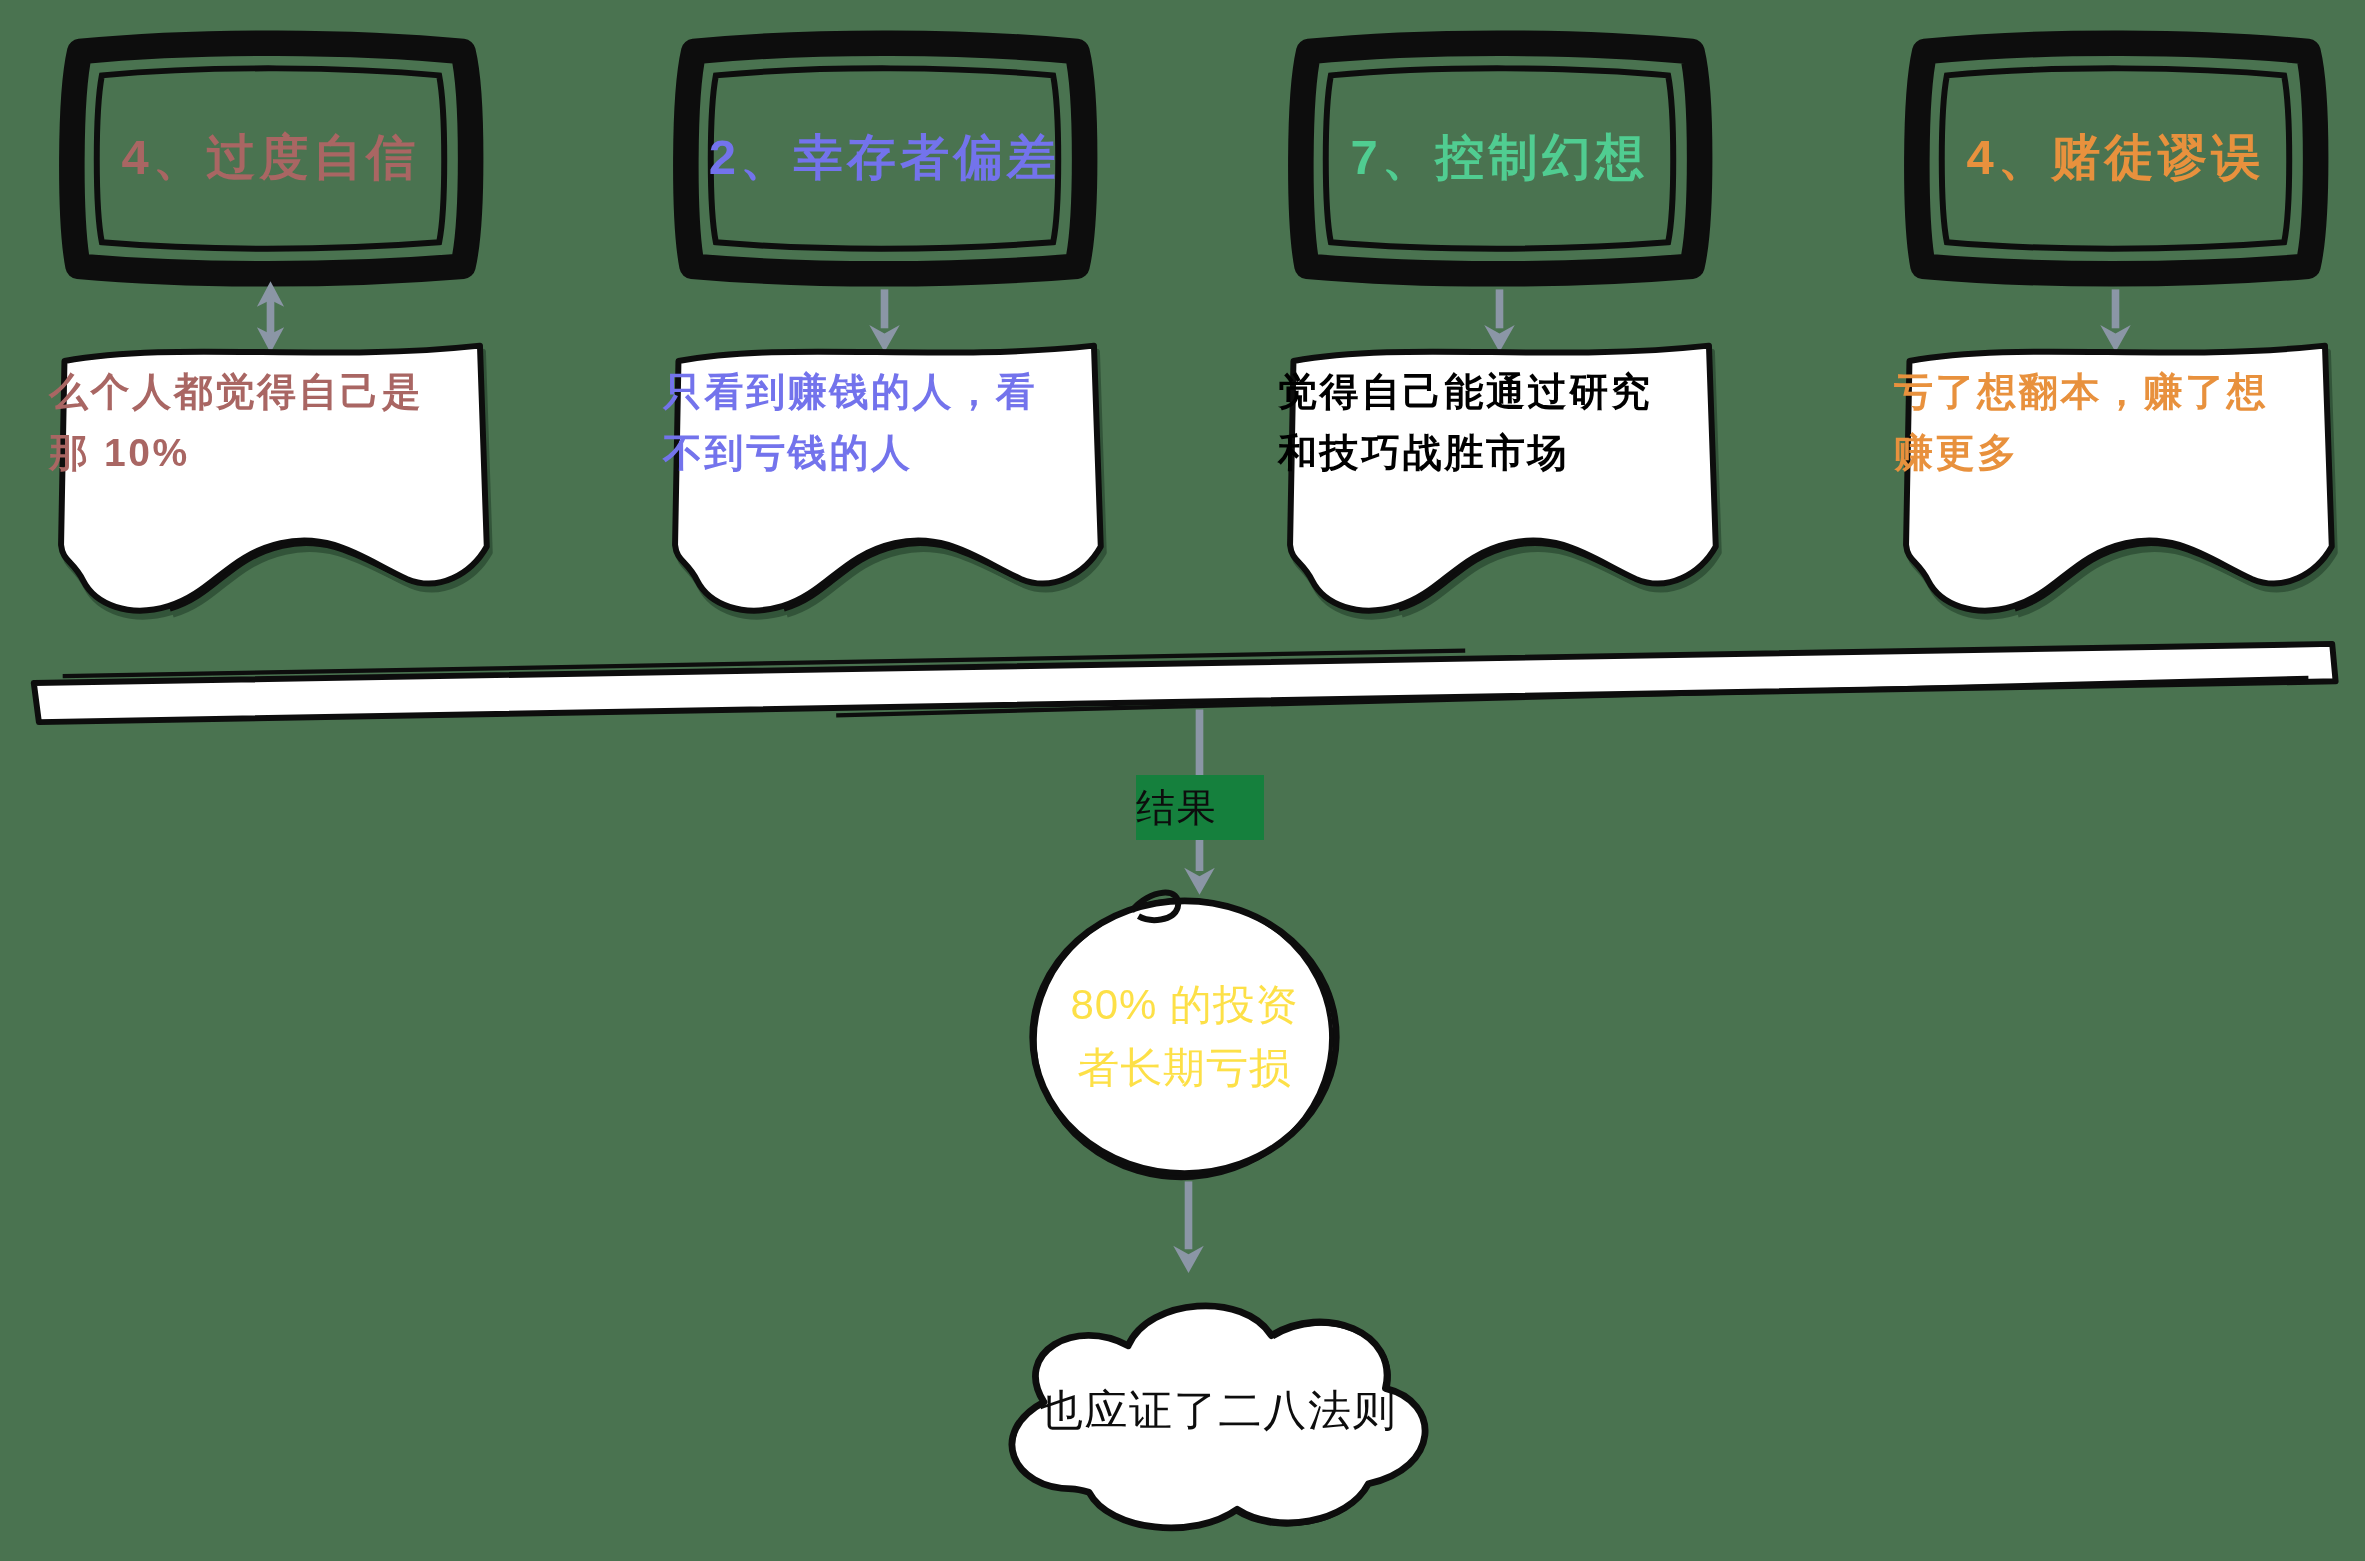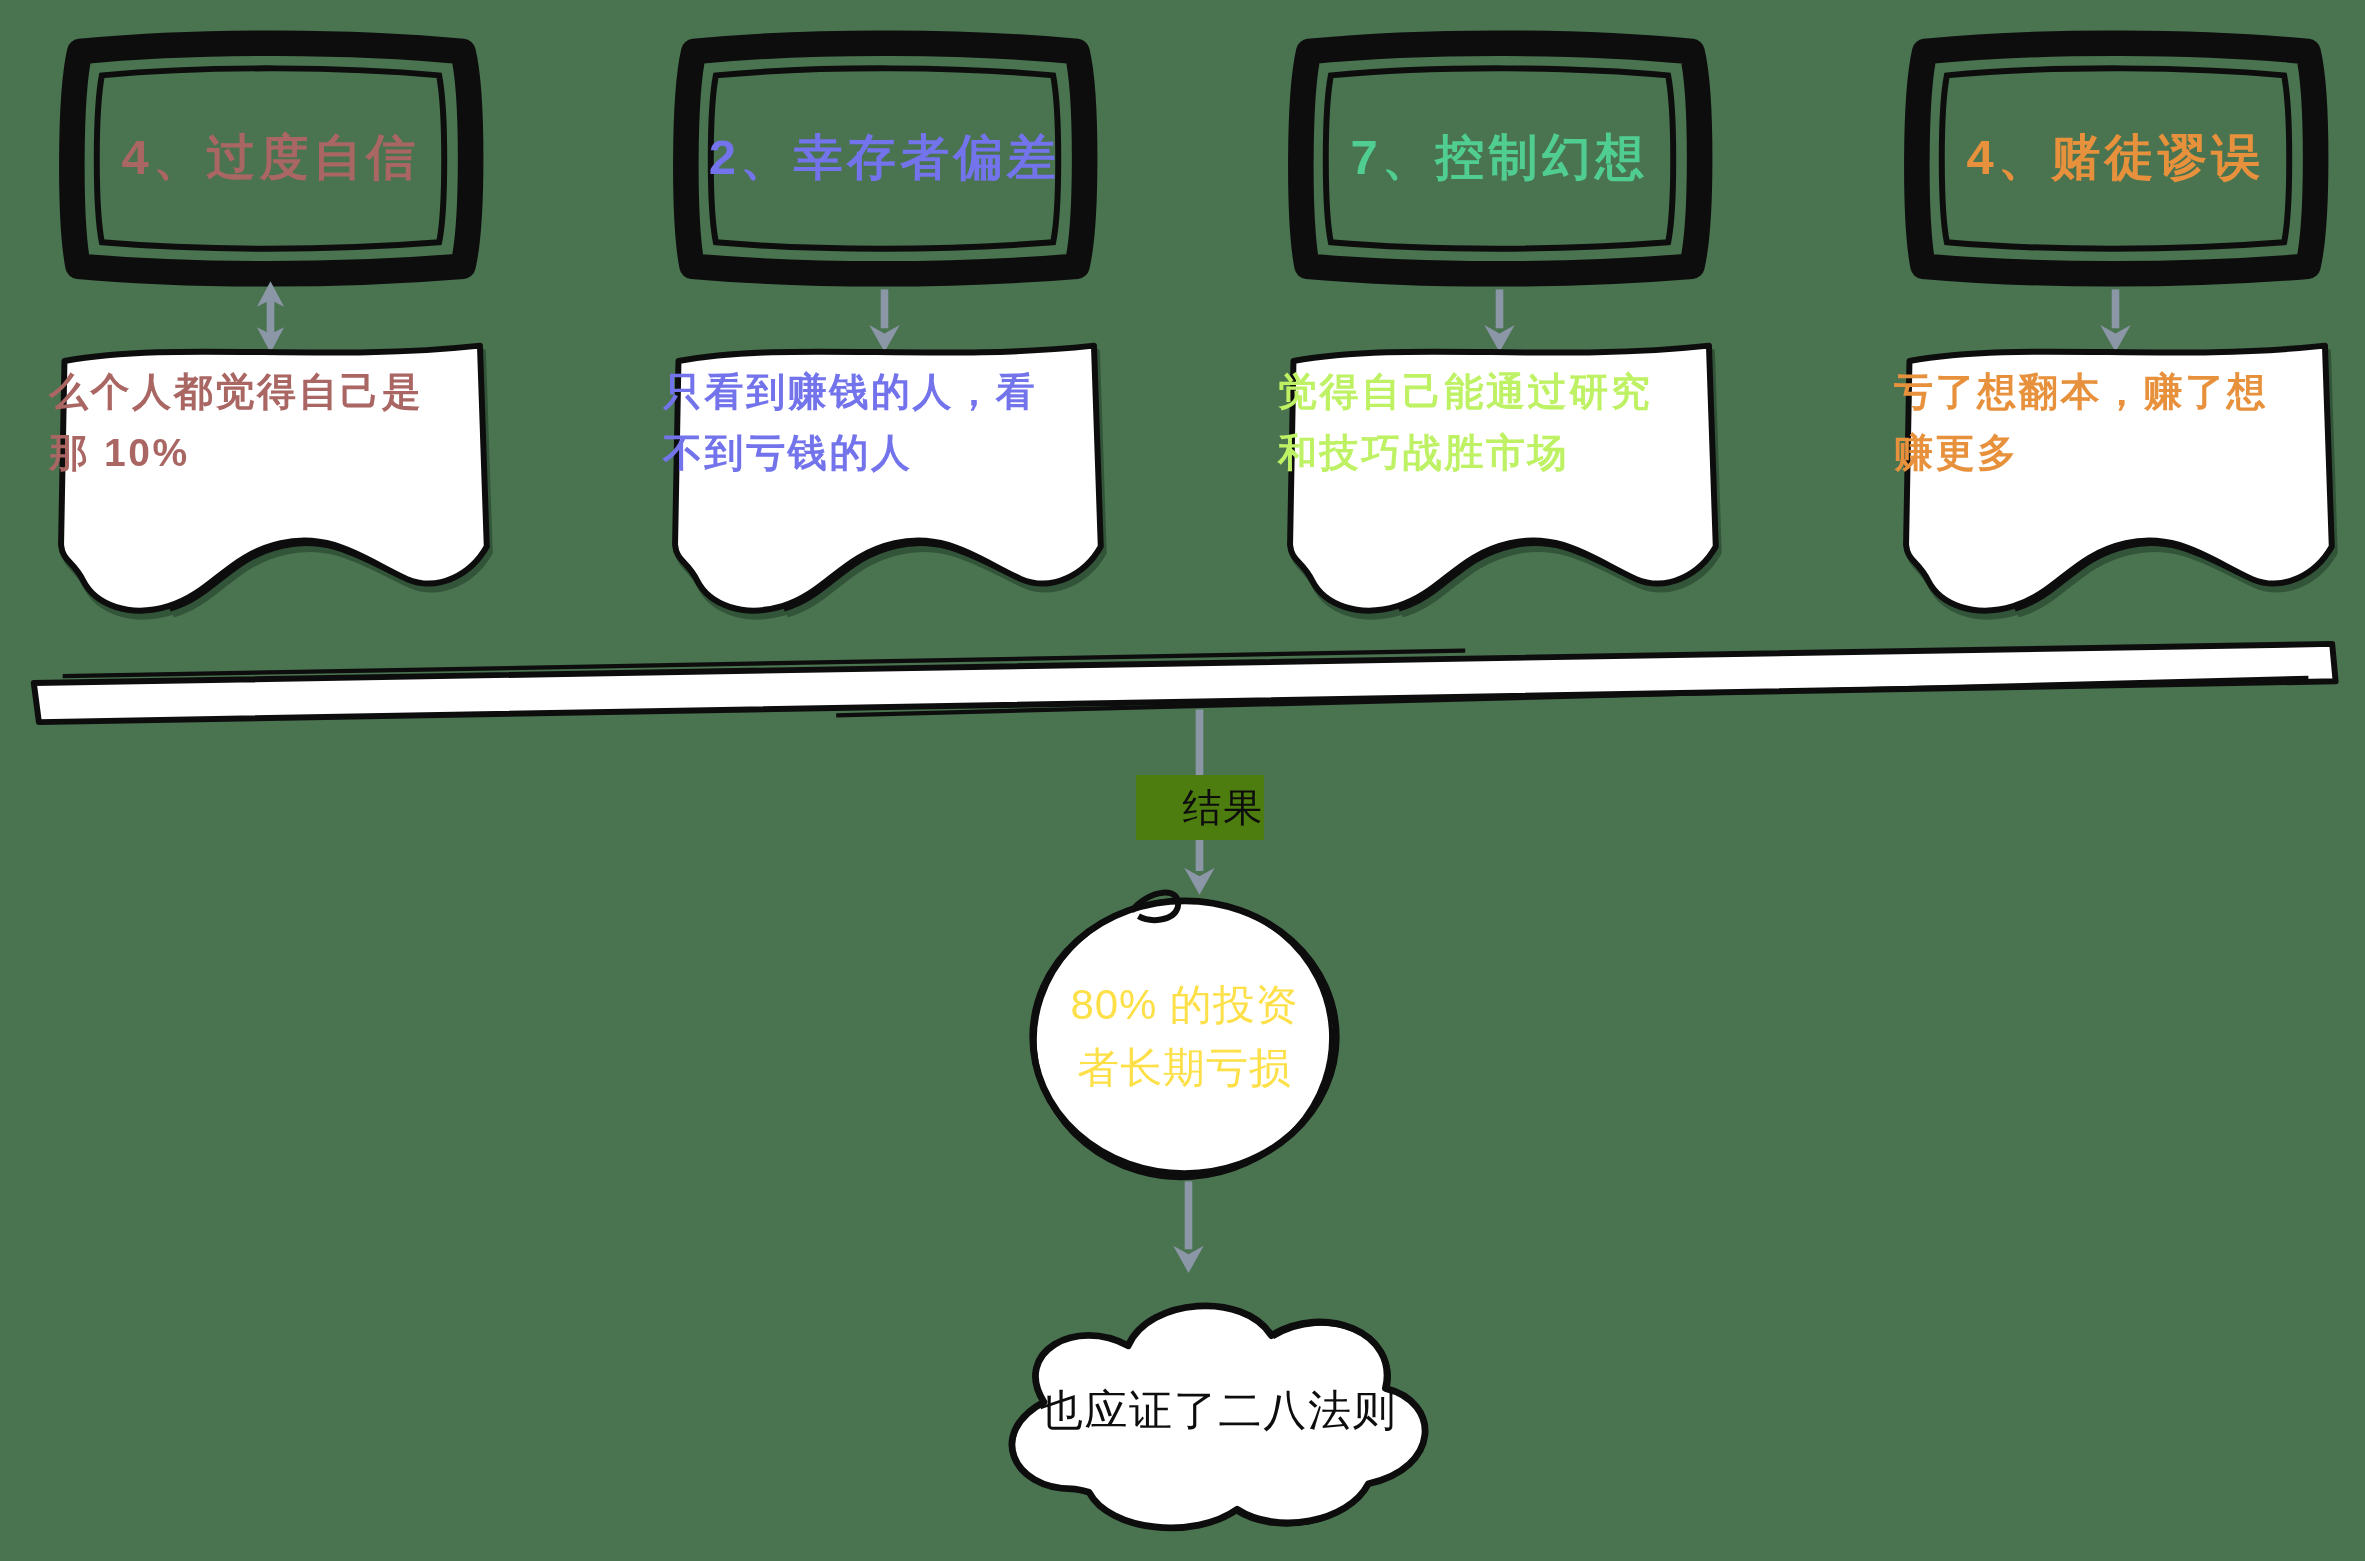--- a/index.html
+++ b/index.html
@@ -20,23 +20,23 @@
   .paper-text{
     position:absolute;left:0;top:29px;width:100%;
     font-size:39px;font-weight:700;letter-spacing:2.6px;
     line-height:61px;
   }
   .paper-shadow{filter:drop-shadow(3.4px 6px 0 rgba(23,46,28,0.45));}
 
   
   .result-label{
     position:absolute;
-    background:#4d7c0f;color:#0d0d0d;
+    background:#15803d;color:#0d0d0d;
     font-size:39px;line-height:65px;height:65px;width:128px;
-    text-align:right;letter-spacing:1.7px;
+    text-align:left;letter-spacing:1.7px;
   }
   .circle-text{
     position:absolute;left:0;top:0;width:100%;height:100%;
     display:flex;flex-direction:column;align-items:center;justify-content:center;
     font-size:42px;line-height:63px;color:#fde047;text-align:center;letter-spacing:0.9px;
   }
   .cloud-text{
     position:absolute;left:0;top:0;width:100%;height:100%;
     display:flex;align-items:center;justify-content:center;
     font-size:43px;color:#0d0d0d;text-align:center;letter-spacing:1.7px;
@@ -113,21 +113,21 @@
       <line x1="30" y1="4" x2="30" y2="50" stroke="currentColor" stroke-width="9"></line>
       <polygon points="30,78 12,46 30,56 48,46" fill="currentColor"></polygon>
     </svg>
   </div>
 
   <div class="abs" style="left: 1278px; top: 332px; width: 443px; height: 298px; color: rgb(13, 13, 13);">
     <svg class="paper-shadow" width="443" height="298" viewBox="0 0 520 350">
       <path d="M 18,34 C 150,10 320,36 506,16 L 514,252 C 496,284 458,306 420,290 C 372,268 332,234 272,248 C 210,262 192,306 140,322 C 94,336 54,320 40,292 C 28,268 16,270 14,250 Z" fill="#ffffff" stroke="currentColor" stroke-width="7" stroke-linejoin="round"></path>
       <path d="M 424,292 C 374,272 334,238 274,252 C 212,266 196,310 142,326" fill="none" stroke="currentColor" stroke-width="5"></path>
     </svg>
-    <div class="paper-text" style="color: #bef264;">
+    <div class="paper-text" style="color: #000000;">
       <div>觉得自己能通过研究</div>
       <div>和技巧战胜市场</div>
     </div>
   </div>
 
   <div class="abs" style="left: 1894px; top: 25.6px; width: 443px; height: 264px; color: rgb(13, 13, 13);">
     <svg width="443" height="264" viewBox="0 0 520 310">
       <path d="M 36,30 C 180,16 360,18 486,30 C 498,80 498,230 486,282 C 340,294 170,294 34,282 C 24,230 24,82 36,30 Z" fill="none" stroke="currentColor" stroke-width="30" stroke-linejoin="round" stroke-linecap="round"></path>
       <path d="M 62,58 C 190,46 350,48 458,58 C 466,100 466,215 458,254 C 330,264 180,264 62,254 C 54,214 54,100 62,58 Z" fill="none" stroke="currentColor" stroke-width="7"></path>
     </svg>

